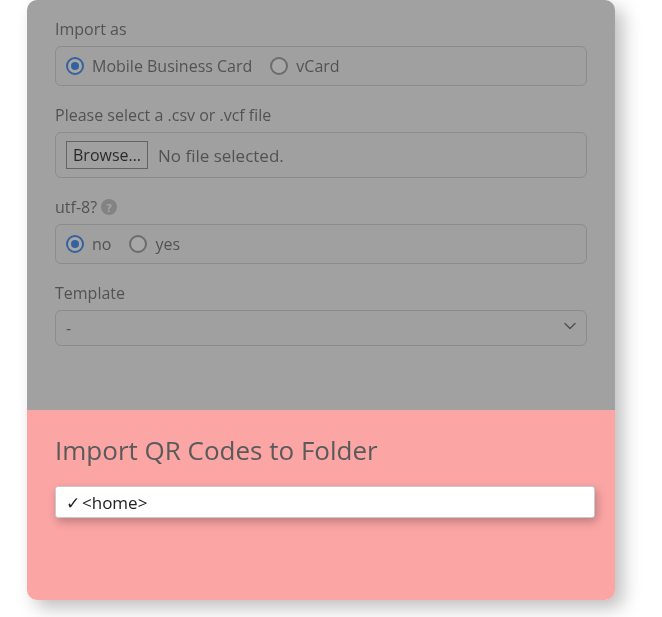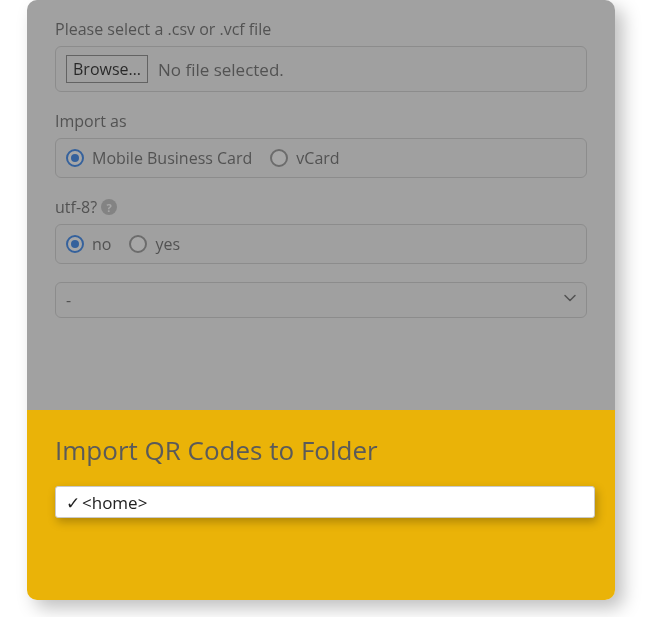--- a/index.html
+++ b/index.html
@@ -124,72 +124,73 @@
     background: rgba(80,80,80,0.5);
     border-top-left-radius: 10px;
     border-top-right-radius: 10px;
     pointer-events: none;
   }
   .bottom-area {
     position: absolute;
     left: 0; right: 0;
     top: 410px;
     bottom: 0;
-    background: #eab308;
+    background: #fca5a5;
     padding: 22px 20px 0 28px;
     border-bottom-left-radius: 10px;
     border-bottom-right-radius: 10px;
   }
 </style>
 </head>
 <body>
 
 <div class="stage">
   <div class="panel">
+
+    <div class="group">
+      <div class="label">Import as</div>
+      <div class="field-box radio-row">
+        <span class="radio selected">
+          <span class="circle"></span>
+          <span class="rlabel">Mobile Business Card</span>
+        </span>
+        <span class="radio">
+          <span class="circle"></span>
+          <span class="rlabel">vCard</span>
+        </span>
+      </div>
+    </div>
 
     <div class="group">
       <div class="label">Please select a .csv or .vcf file</div>
       <div class="field-box">
         <button class="browse-btn">Browse…</button>
         <span class="file-status">No file selected.</span>
       </div>
     </div>
 
     <div class="group">
-      <div class="label">Import as</div>
-      <div class="field-box radio-row">
-        <span class="radio selected">
-          <span class="circle"></span>
-          <span class="rlabel">Mobile Business Card</span>
-        </span>
-        <span class="radio">
-          <span class="circle"></span>
-          <span class="rlabel">vCard</span>
-        </span>
-      </div>
-    </div>
-
-    <div class="group">
       <div class="label">
         <span>utf-8?</span>
         <span class="help-icon">?</span>
       </div>
       <div class="field-box radio-row">
         <span class="radio selected">
           <span class="circle"></span>
           <span class="rlabel">no</span>
         </span>
         <span class="radio">
           <span class="circle"></span>
           <span class="rlabel">yes</span>
         </span>
       </div>
     </div>
 
     <div class="group">
+      <div class="label">Template</div>
       <div class="select-box">
         <span class="value">-</span>
         <span class="chevron">
           <svg width="16" height="16" viewBox="0 0 16 16">
               <path d="M3 5.5 L8 10.5 L13 5.5" fill="none" stroke="#555" stroke-width="1.5" stroke-linecap="round" stroke-linejoin="round"></path>
             </svg>
         </span>
       </div>
     </div>
 

